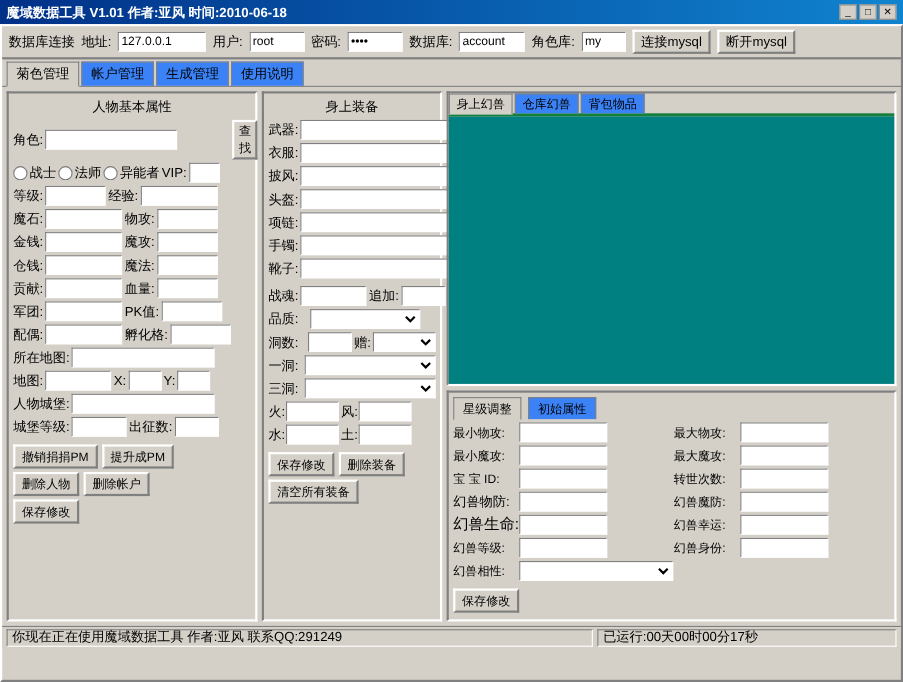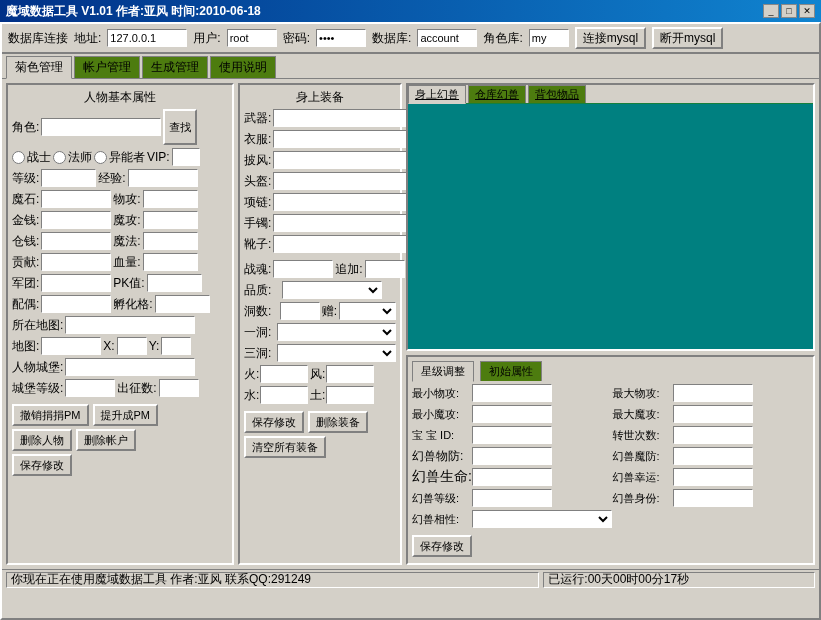--- a/index.html
+++ b/index.html
@@ -3,21 +3,21 @@
   <meta charset="utf-8">
   <style>
     * { box-sizing: border-box; margin: 0; padding: 0; font-family: '微软雅黑', SimSun, sans-serif; font-size: 12px; }
     body { background: #d4d0c8; width: 821px; height: 620px; overflow: hidden; }
     .title-bar { background: linear-gradient(to right, #003087, #1084d0); color: white; padding: 3px 6px; display: flex; justify-content: space-between; align-items: center; height: 22px; }
     .title-bar-text { font-weight: bold; font-size: 12px; }
     .title-bar-controls { display: flex; gap: 2px; }
     .title-btn { width: 16px; height: 14px; border: 1px solid #888; background: #d4d0c8; font-size: 9px; cursor: pointer; display: flex; align-items: center; justify-content: center; color: #000; }
     .main-window { background: #d4d0c8; border: 2px solid #fff; border-bottom-color: #808080; border-right-color: #808080; width: 821px; height: 598px; }
     .tabs { display: flex; border-bottom: 1px solid #808080; padding-top: 2px; padding-left: 4px; }
-    .tab { padding: 2px 8px; border: 1px solid #808080; border-bottom: none; background: #4d7c0f; cursor: pointer; font-size: 12px; margin-right: 2px; }
+    .tab { padding: 2px 8px; border: 1px solid #808080; border-bottom: none; background: #3b82f6; cursor: pointer; font-size: 12px; margin-right: 2px; }
     .tab.active { background: #d4d0c8; border-bottom: 1px solid #d4d0c8; margin-bottom: -1px; z-index: 1; }
     .btn { border: 2px solid; border-top-color: #fff; border-left-color: #fff; border-bottom-color: #808080; border-right-color: #808080; background: #d4d0c8; padding: 2px 6px; cursor: pointer; font-size: 12px; height: 22px; display: flex; align-items: center; }
     .input-field { height: 18px; border: 1px solid; border-top-color: #808080; border-left-color: #808080; border-bottom-color: #fff; border-right-color: #fff; background: white; padding: 0 2px; font-size: 11px; }
     .row { display: flex; align-items: center; gap: 2px; margin-bottom: 2px; }
     .lbl { font-size: 12px; white-space: nowrap; }
     .status-bar { height: 20px; background: #d4d0c8; border-top: 1px solid #808080; display: flex; align-items: center; padding: 0 4px; gap: 4px; font-size: 11px; }
     .status-panel { flex: 1; border: 1px solid; border-top-color: #808080; border-left-color: #808080; border-bottom-color: #fff; border-right-color: #fff; padding: 1px 4px; height: 16px; display: flex; align-items: center; }
     select.input-field { font-size: 11px; }
     .db-connect { background: #d4d0c8; padding: 3px 6px; display: flex; align-items: center; gap: 6px; border-bottom: 2px solid #808080; }
   </style>
@@ -59,21 +59,21 @@
   </div>
 
   <div style="display:flex; padding:4px; gap:4px; height:490px;">
 
     <div style="width:228px; border:2px solid; border-top-color:#808080; border-left-color:#808080; border-bottom-color:#fff; border-right-color:#fff; padding:4px; display:flex; flex-direction:column; gap:1px;">
       <div style="text-align:center; font-size:12px; margin-bottom:2px;">人物基本属性</div>
 
       <div class="row">
         <span class="lbl">角色:</span>
         <input class="input-field" style="width: 120px;">
-        <button class="btn" style="height:18px; font-size:11px; padding:16px 4px;">查找</button>
+        <button class="btn" style="height:18px; font-size:11px; padding:16px 4px;margin-left:48px;">查找</button>
       </div>
 
       <div class="row">
         <input type="radio" name="class" style="">
         <span class="lbl">战士</span>
         <input type="radio" name="class" style="">
         <span class="lbl">法师</span>
         <input type="radio" name="class" style="">
         <span class="lbl">异能者</span>
         <span class="lbl">VIP:</span>
@@ -257,21 +257,21 @@
         <button class="btn" style="font-size:11px;">删除装备</button>
       </div>
       <div class="row">
         <button class="btn" style="font-size:11px;">清空所有装备</button>
       </div>
     </div>
 
     <div style="flex:1; display:flex; flex-direction:column; gap:4px;">
 
       <div style="flex:1; border:2px solid; border-top-color:#808080; border-left-color:#808080; border-bottom-color:#fff; border-right-color:#fff; display:flex; flex-direction:column;">
-        <div class="tabs" style="border-bottom:1px solid #15803d; padding:0; margin:0;text-decoration:underline;">
+        <div class="tabs" style="border-bottom:3px solid #15803d; padding:0; margin:0;">
           <div class="tab active" style="font-size:11px; padding:1px 6px;">身上幻兽</div>
           <div class="tab" style="font-size:11px; padding:1px 6px;">仓库幻兽</div>
           <div class="tab" style="font-size:11px; padding:1px 6px;">背包物品</div>
         </div>
         <div style="flex:1; background:#008080;"></div>
       </div>
 
       <div style="border:2px solid; border-top-color:#808080; border-left-color:#808080; border-bottom-color:#fff; border-right-color:#fff; padding:4px; display:flex; flex-direction:column; gap:1px;">
         <div style="display:flex; gap:4px; margin-bottom:2px;">
           <div class="tab active" style="font-size:11px;">星级调整</div>

